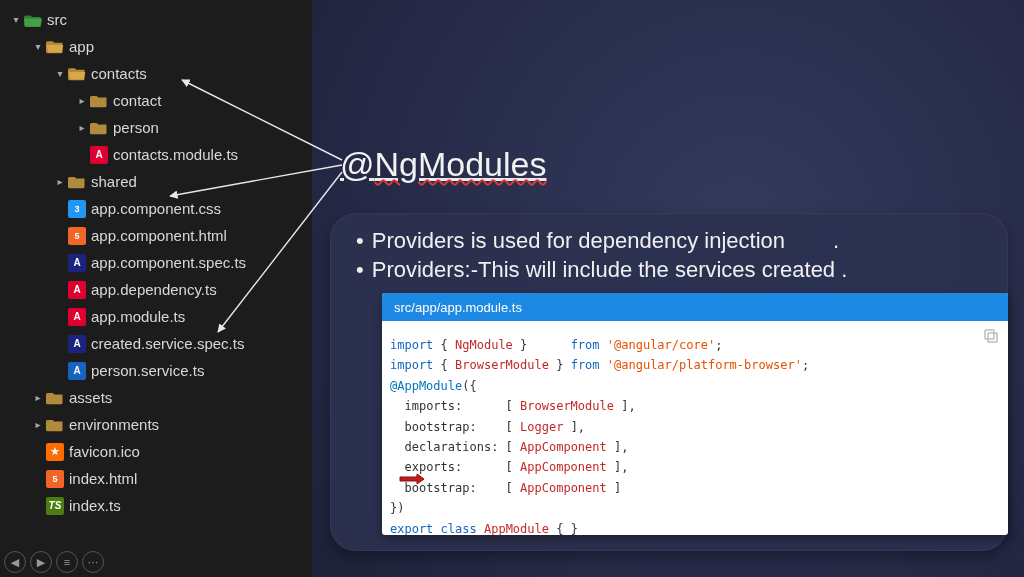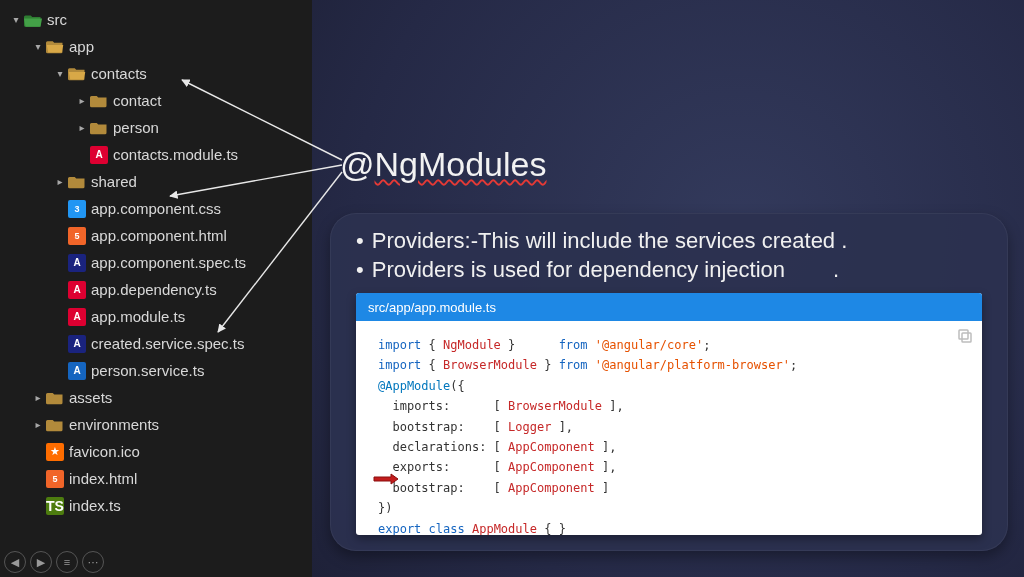--- a/index.html
+++ b/index.html
@@ -26,42 +26,42 @@
   .indent-0 { padding-left: 8px; }
   .indent-1 { padding-left: 30px; }
   .indent-2 { padding-left: 52px; }
   .indent-3 { padding-left: 74px; }
   .ic-css   { background:#2196f3; color:#fff; font-size:9px; font-weight:700; }
   .ic-html  { background:#f16529; color:#fff; font-size:9px; font-weight:700; }
   .ic-angular { background:#dd0031; color:#fff; font-size:10px; font-weight:700; border-radius:2px; }
   .ic-angular-blue { background:#1565c0; color:#fff; font-size:10px; font-weight:700; border-radius:2px; }
   .ic-angular-dark { background:#1a237e; color:#fff; font-size:10px; font-weight:700; border-radius:2px; }
   .ic-star  { background:#ff6d00; color:#fff; font-size:11px; }
-  .ic-ts    { background:#4d7c0f; color:#fff; font-size:14px; font-weight:700; }
+  .ic-ts    { background:#4d7c0f; color:#fff; font-size:10px; font-weight:700;font-style:italic; }
 
   
   .bottom-controls {
     position: absolute; bottom: 4px; left: 4px;
     display: flex; gap: 4px; align-items: center;
   }
   .round-btn {
     width: 22px; height: 22px; border-radius: 50%;
     border: 1px solid #555; background: transparent;
     display: inline-flex; align-items: center; justify-content: center;
     color: #999; font-size: 11px; cursor: pointer;
   }
 
   
   .slide {
     flex: 1; position: relative; padding: 0;
     background: radial-gradient(circle at 60% 40%, #333a5c 0%, #252946 70%, #1e2138 100%);
   }
   .title-row {
     position: absolute; left: 28px; top: 145px;
-    display: flex; align-items: flex-start; gap: 14px;
+    display: flex; align-items: flex-start; gap: 14px; text-decoration: underline;
   }
   .title-text { font-size: 34px; color: #f2f2f2; font-weight: 400; }
   .title-text .underline-squiggle {
     text-decoration: underline wavy #e53935 1.5px;
     text-underline-offset: 3px;
   }
   .providers-btn {
     width: 236px; height: 46px;
     background: linear-gradient(#e6e3f3, #c9c3e0);
     border: 1px solid #a9a2c8;
@@ -79,40 +79,40 @@
     box-shadow: inset 0 0 0 1px rgba(255,255,255,.05), 0 6px 14px rgba(0,0,0,.35);
     padding: 14px 26px 18px 26px;
   }
   .body-panel .bullet {
     font-size: 22px; color: #f0f0f0; line-height: 1.3;
     display: flex; gap: 8px;
   }
   .body-panel .bullet::before { content: "•"; }
 
   .code-card {
-    position: absolute; left: 26px; top: 80px;
+    position: absolute; left: 52px; top: 80px;
     width: 626px; height: 242px;
     background: #ffffff; border-radius: 3px;
     box-shadow: 0 4px 10px rgba(0,0,0,.35);
     overflow: hidden;
     font-family: "Menlo","Consolas",monospace;
     font-size: 12px;
   }
   .code-card .titlebar {
     height: 28px; background: #1e88e5; color: #fff;
     display: flex; align-items: center; padding: 0 12px;
     font-family: -apple-system, Arial, sans-serif;
     font-size: 13px;
   }
   .code-card .copy-icon {
     position: absolute; right: 8px; top: 34px;
     width: 18px; height: 18px; color: #bdbdbd;
   }
   .code-card pre {
-    padding: 14px 22px; line-height: 1.7; color: #333;
+    padding: 14px 8px; line-height: 1.7; color: #333;
     white-space: pre;
   }
   .kw   { color:#1565c0; }
   .cls  { color:#c62828; }
   .str  { color:#e65100; }
   .prop { color:#333;margin-top:11px; }
   .deco { color:#0277bd; }
 
   .red-arrow {
     position: absolute; left: 17px; top: 180px;
@@ -290,25 +290,25 @@
 <div class="slide">
 
   <div class="title-row">
     <span class="title-text">
       <span>@</span><span class="underline-squiggle">NgModules</span>
     </span>
   </div>
 
   <div class="body-panel">
     <div class="bullet">
-        <span>Providers:-This will include the services created .</span>
+        <span>Providers is used for dependency injection</span>
+        <span style="margin-left:40px">.</span>
       </div>
     <div class="bullet">
-        <span>Providers is used for dependency injection</span>
-        <span style="margin-left:40px">.</span>
+        <span>Providers:-This will include the services created .</span>
       </div>
 
     <div class="code-card">
       <div class="titlebar">src/app/app.module.ts</div>
       <span class="copy-icon">
         <svg viewBox="0 0 24 24" width="18" height="18">
             <rect x="8" y="8" width="12" height="12" rx="1" fill="none" stroke="#bdbdbd" stroke-width="2"></rect>
             <rect x="4" y="4" width="12" height="12" rx="1" fill="none" stroke="#bdbdbd" stroke-width="2"></rect>
           </svg>
       </span>

